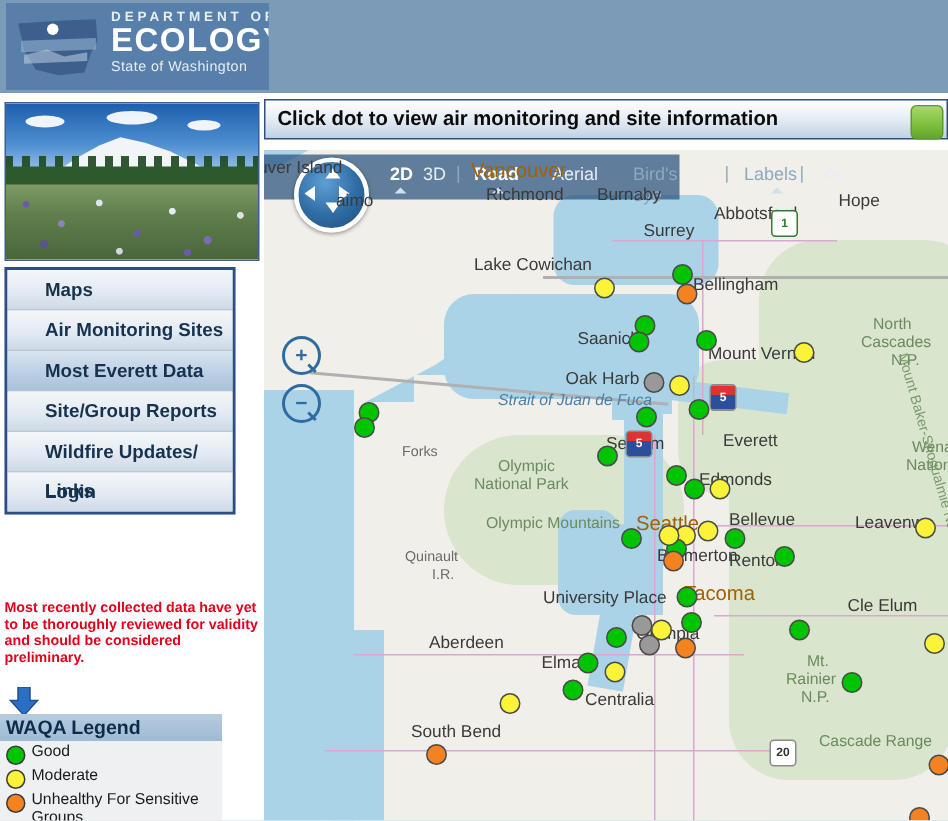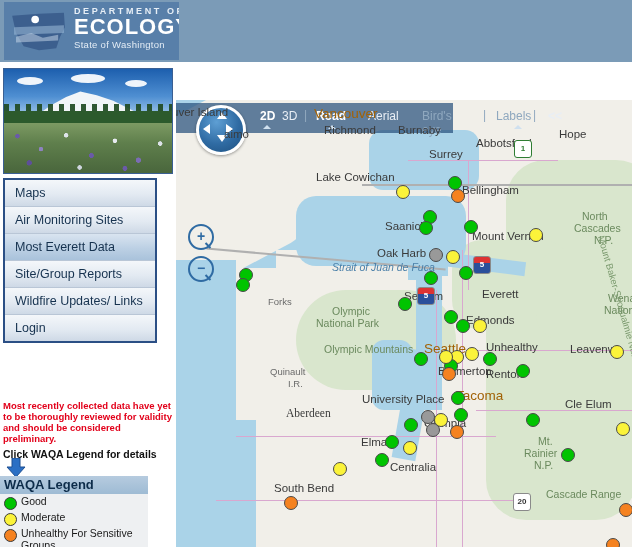--- a/index.html
+++ b/index.html
@@ -69,22 +69,22 @@
       radial-gradient(circle at 66% 30%,#e7ebf0 2px,transparent 2.5px),
       radial-gradient(circle at 80% 72%,#7b6cb4 2.4px,transparent 2.9px),
       radial-gradient(circle at 93% 36%,#dde2e8 2px,transparent 2.5px),
       radial-gradient(circle at 15% 78%,#5d4f99 2.4px,transparent 2.9px),
       radial-gradient(circle at 45% 88%,#cfd6df 2px,transparent 2.5px),
       radial-gradient(circle at 72% 90%,#6a5aa8 2.2px,transparent 2.7px);}
 
   
   #nav{position:absolute;left:3px;top:116px;width:150px;border:2px solid #2b4f85;background:#dfe6ee;}
   .nav-item{
-    height:26px;line-height:26px;padding-left:10px;
-    font-size:12.5px;font-weight:400;color:#16324f;
+    height:26px;line-height:26px;padding-left:25px;
+    font-size:12.5px;font-weight:700;color:#16324f;
     border-bottom:1px solid #b9c6d6;cursor:pointer;
     background:linear-gradient(180deg,#f4f7fa 0%,#e3eaf2 55%,#ced9e6 100%);
   }
   .nav-item.alt{background:linear-gradient(180deg,#d9e4f0 0%,#bcd0e4 55%,#a9c2db 100%);}
   .nav-item:last-child{border-bottom:none;}
 
   #disclaimer{
     position:absolute;left:3px;top:338px;width:172px;
     font-size:9.5px;font-weight:700;line-height:11px;color:#e2001a;
   }
@@ -223,21 +223,20 @@
       <div class="nav-item">Maps</div>
       <div class="nav-item">Air Monitoring Sites</div>
       <div class="nav-item alt">Most Everett Data</div>
       <div class="nav-item">Site/Group Reports</div>
       <div class="nav-item">Wildfire Updates/ Links</div>
       <div class="nav-item">Login</div>
     </div>
 
     <div id="disclaimer">Most recently collected data have yet to be thoroughly reviewed for validity and should be considered preliminary.</div>
 
-    <div id="legend-hint">Click WAQA Legend for details</div>
     <svg id="down-arrow" viewBox="0 0 22 20">
       <path d="M7 0 L15 0 L15 9 L20 9 L11 19 L2 9 L7 9 Z" fill="#2b6fc4" stroke="#1d4f92" stroke-width="1"></path>
     </svg>
 
     <div id="legend">
       <div id="legend-title">WAQA Legend</div>
       <div id="legend-rows">
           <div class="legend-row">
             <span class="legend-dot" style="background: rgb(0, 196, 0);"></span>
             <span class="legend-label">Good</span>
@@ -249,20 +248,24 @@
           <div class="legend-row">
             <span class="legend-dot" style="background: rgb(245, 130, 32);"></span>
             <span class="legend-label">Unhealthy For Sensitive Groups</span>
           </div>
         </div>
     </div>
   </div>
 
   <div id="map-panel">
 
+    <div id="banner">
+      <div id="banner-text">Click dot to view air monitoring and site information</div>
+      <div id="green-btn"></div>
+    </div>
 
     <div id="map">
 
       <div class="water" style="left:0;top:0;width:456px;height:447px;"></div>
 
       <div class="land" style="left:96px;top:-6px;width:380px;height:120px;border-radius:0 0 40px 0;"></div>
       <div class="land" style="left:186px;top:0px;width:290px;height:170px;"></div>
 
       <div class="land" style="left:-40px;top:-6px;width:200px;height:150px;transform:rotate(-28deg);border-radius:30px;"></div>
       <div class="land" style="left:-60px;top:60px;width:180px;height:120px;transform:rotate(-28deg);border-radius:26px;"></div>
@@ -348,33 +351,33 @@
           <div class="label lbl-park" style="left: 418px; top: 134px;">N.P.</div>
           <div class="label lbl-water" style="left: 156px; top: 161px;">Strait of Juan de Fuca</div>
           <div class="label lbl-city" style="left: 228px; top: 190px;">Sequim</div>
           <div class="label lbl-city" style="left: 306px; top: 188px;">Everett</div>
           <div class="label lbl-small" style="left: 92px; top: 196px;">Forks</div>
           <div class="label lbl-park" style="left: 156px; top: 205px;">Olympic</div>
           <div class="label lbl-park" style="left: 140px; top: 217px;">National Park</div>
           <div class="label lbl-city" style="left: 290px; top: 214px;">Edmonds</div>
           <div class="label lbl-park" style="left: 148px; top: 243px;">Olympic Mountains</div>
           <div class="label lbl-big" style="left: 248px; top: 241px;">Seattle</div>
-          <div class="label lbl-city" style="left: 310px; top: 241px;">Unhealthy</div>
+          <div class="label lbl-city" style="left: 310px; top: 241px;">Bellevue</div>
           <div class="label lbl-park" style="left: 432px; top: 192px;">Wenat</div>
           <div class="label lbl-park" style="left: 428px; top: 204px;">National</div>
           <div class="label lbl-city" style="left: 394px; top: 243px;">Leavenwo</div>
           <div class="label lbl-city" style="left: 214px; top: 265px; margin-left: 48px;">Bremerton</div>
           <div class="label lbl-city" style="left: 310px; top: 268px;">Renton</div>
           <div class="label lbl-small" style="left: 94px; top: 266px;">Quinault</div>
           <div class="label lbl-small" style="left: 112px; top: 278px;">I.R.</div>
           <div class="label lbl-big" style="left: 280px; top: 288px;">Tacoma</div>
           <div class="label lbl-city" style="left: 186px; top: 293px;">University Place</div>
           <div class="label lbl-city" style="left: 389px; top: 298px;">Cle Elum</div>
           <div class="label lbl-city" style="left: 248px; top: 317px;">Olympia</div>
-          <div class="label lbl-city" style="left: 110px; top: 307px; font-family: Liberation Serif, serif;">Aberdeen</div>
+          <div class="label lbl-city" style="left: 110px; top: 323px;">Aberdeen</div>
           <div class="label lbl-city" style="left: 185px; top: 336px;">Elma</div>
           <div class="label lbl-park" style="left: 362px; top: 335px;">Mt.</div>
           <div class="label lbl-park" style="left: 348px; top: 347px;">Rainier</div>
           <div class="label lbl-park" style="left: 358px; top: 359px;">N.P.</div>
           <div class="label lbl-city" style="left: 214px; top: 361px; text-align: center;">Centralia</div>
           <div class="label lbl-city" style="left: 98px; top: 382px;">South Bend</div>
           <div class="label lbl-park" style="left: 370px; top: 388px;">Cascade Range</div>
           <div class="label lbl-forest" style="left: 362px; top: 214px; transform: rotate(74deg);">Mount Baker-Snoqualmie National Forest</div>
         </div>
       <div id="map-shields">

